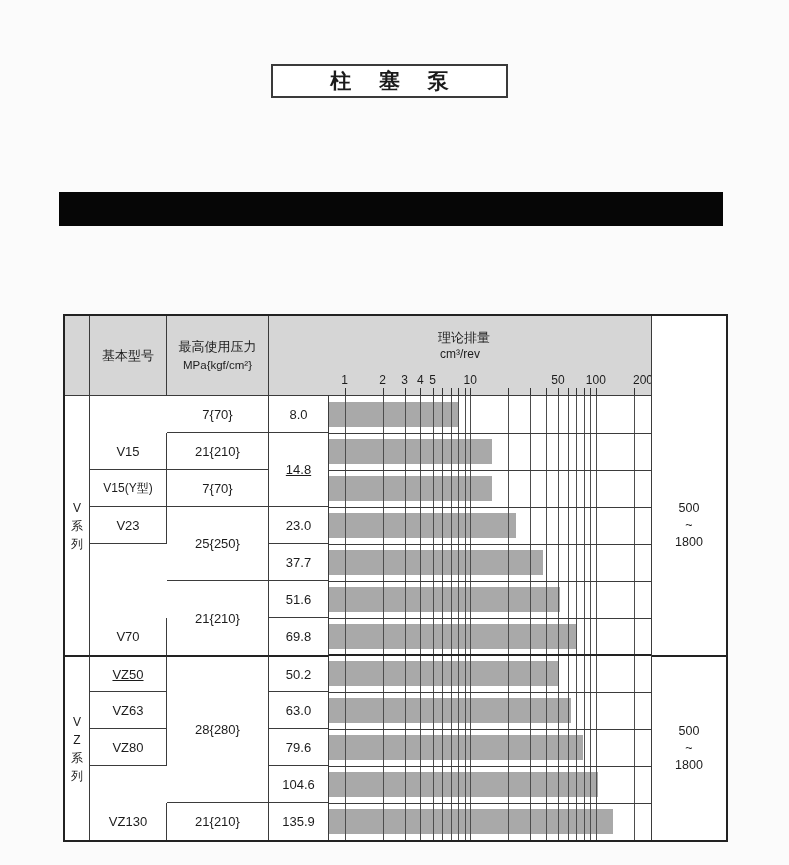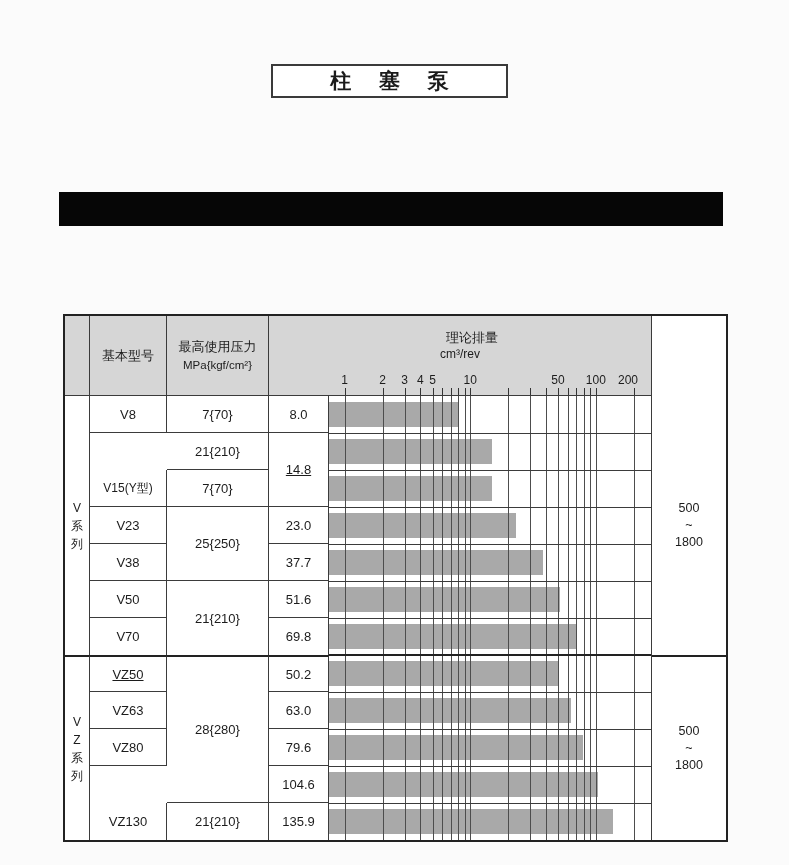--- a/index.html
+++ b/index.html
@@ -24,21 +24,21 @@
   .hdr{background:#d6d6d6;}
   .last-col{border-right:none;}
   .last-row{border-bottom:none;}
   .no-bottom{border-bottom:none;}
   .thick-top{border-top:2px solid #222;}
   .multiline{white-space:pre-line;text-align:center;line-height:1.5;}
   .small{font-size:11.5px;}
   .col-head{flex-direction:column;line-height:1.45;}
 
   .disp-hdr{display:block;}
-  .disp-title{position:absolute;top:13px;left:12px;width:100%;text-align:center;font-size:13px;}
+  .disp-title{position:absolute;top:13px;left:4px;width:100%;text-align:center;font-size:13px;}
   .disp-unit{position:absolute;top:31px;left:0;width:100%;text-align:center;font-size:12px;}
   .axis-label{position:absolute;bottom:8px;transform:translateX(-50%);font-size:12px;color:#1c1c1c;}
   .axis-tick{position:absolute;bottom:0;width:1px;height:7px;background:#333;}
 
   .chart-grid{display:block;padding:0;}
   .bar{position:absolute;left:0;height:25px;}
   .vline{position:absolute;top:0;bottom:0;width:1px;background:#4d4d4d;}
   .hline{position:absolute;left:0;right:0;height:1px;background:#3b3b3b;}
   .hline-thick{height:2px;background:#222;}
 </style>
@@ -87,36 +87,34 @@
         <div class="axis-tick" style="left: 326.8px;"></div>
         <div class="axis-tick" style="left: 364.6px;"></div>
         <div class="axis-label" style="left: 75.7px;">1</div>
         <div class="axis-label" style="left: 113.5px;">2</div>
         <div class="axis-label" style="left: 135.6px;">3</div>
         <div class="axis-label" style="left: 151.3px;">4</div>
         <div class="axis-label" style="left: 163.5px;">5</div>
         <div class="axis-label" style="left: 201.3px;">10</div>
         <div class="axis-label" style="left: 289px;">50</div>
         <div class="axis-label" style="left: 326.8px;">100</div>
-        <div class="axis-label" style="left: 359px;">200</div>
+        <div class="axis-label" style="left: 374px;">200</div>
       </div>
 
     <div class="cell multiline no-bottom" style="grid-row:2/9;grid-column:1;font-size:12px;">V
 系
 列</div>
     <div class="cell multiline last-row thick-top" style="grid-row:9/14;grid-column:1;font-size:12px;">V
 Z
 系
 列</div>
 
-    <div class="cell" style="grid-row:2;grid-column:2;">V8</div>
+    <div class="cell" style="grid-row:3;grid-column:2;">V15</div>
     <div class="cell" style="grid-row:4;grid-column:2;font-size:12px;">V15(Y型)</div>
     <div class="cell" style="grid-row:5;grid-column:2;">V23</div>
-    <div class="cell" style="grid-row:6;grid-column:2;">V38</div>
-    <div class="cell" style="grid-row:7;grid-column:2;">V50</div>
     <div class="cell no-bottom" style="grid-row:8;grid-column:2;">V70</div>
     <div class="cell thick-top" style="grid-row:9;grid-column:2;text-decoration:underline;">VZ50</div>
     <div class="cell" style="grid-row:10;grid-column:2;">VZ63</div>
     <div class="cell" style="grid-row:11;grid-column:2;">VZ80</div>
     <div class="cell last-row" style="grid-row:13;grid-column:2;">VZ130</div>
 
     <div class="cell" style="grid-row:2;grid-column:3;">7{70}</div>
     <div class="cell" style="grid-row:3;grid-column:3;">21{210}</div>
     <div class="cell" style="grid-row:4;grid-column:3;">7{70}</div>
     <div class="cell" style="grid-row:5/7;grid-column:3;">25{250}</div>

